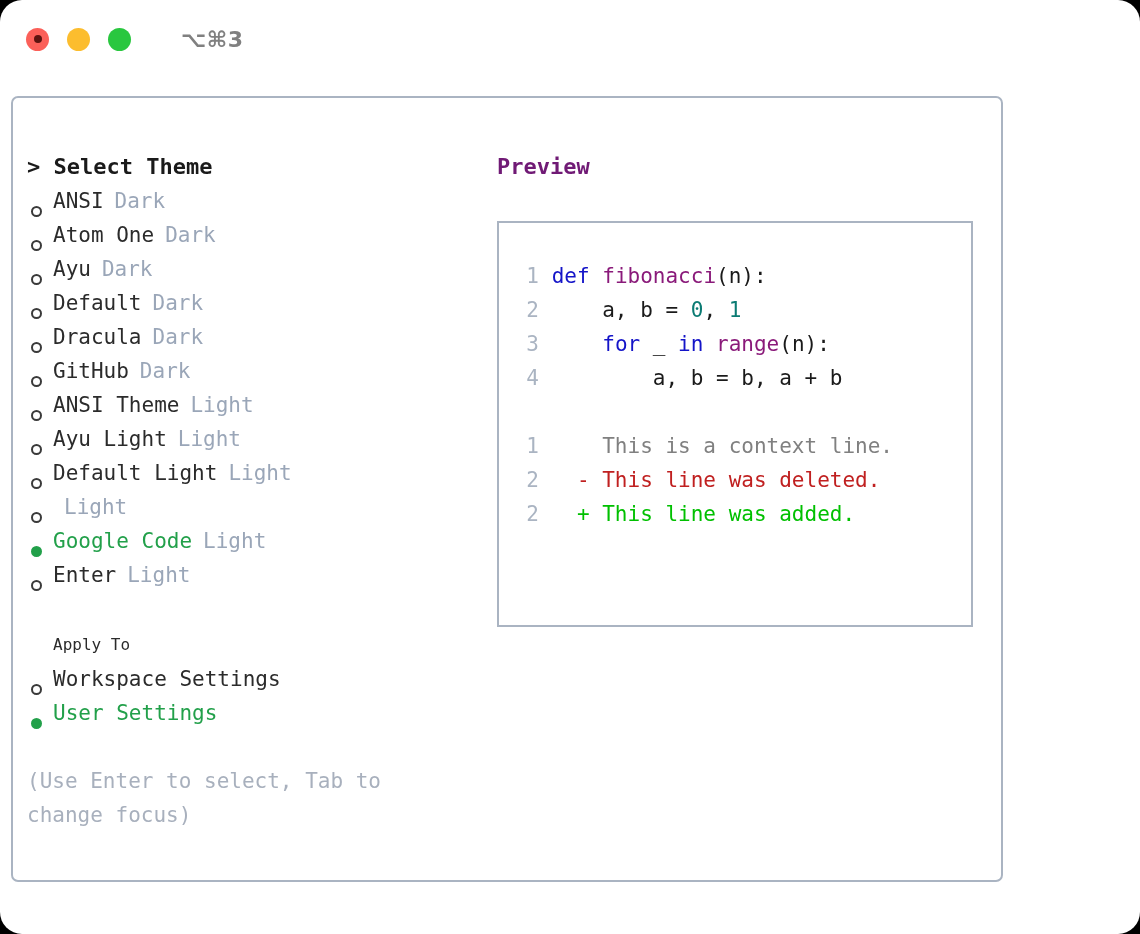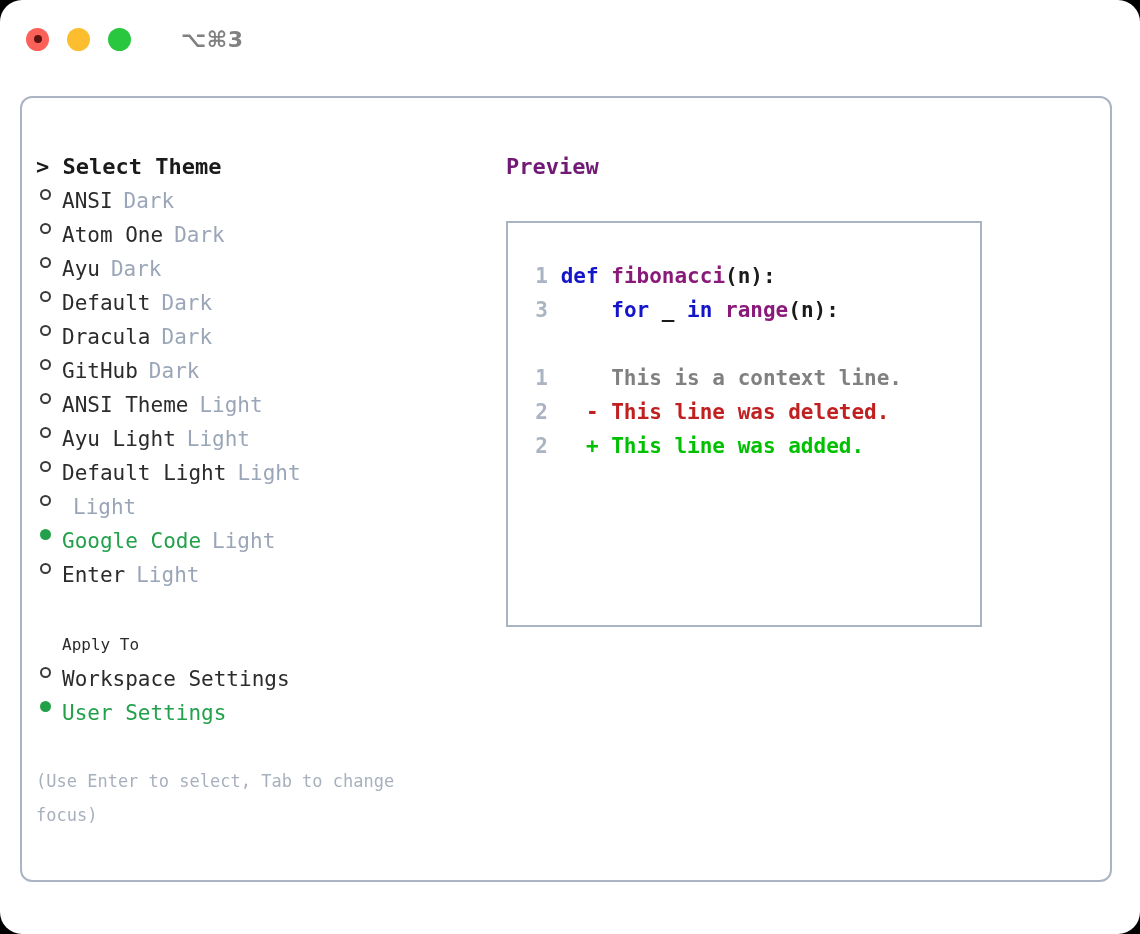--- a/index.html
+++ b/index.html
@@ -60,26 +60,26 @@
     font-size: 22px;
     font-weight: bold;
     color: #808080;
     letter-spacing: 0.5px;
     font-family: "DejaVu Sans", "Liberation Sans", sans-serif;
   }
 
   
   .panel {
     position: absolute;
-    left: 20px;
+    left: 11px;
     top: 96px;
-    width: 1092px;
+    width: 992px;
     height: 786px;
     border: 2px solid #aab4c2;
-    border-radius: 12px;
+    border-radius: 7px;
     box-sizing: border-box;
     background: #fff;
   }
   .panel-inner {
     position: relative;
     width: 100%;
     height: 100%;
     display: flex;
   }
 
@@ -95,21 +95,21 @@
     color: #1a1a1a;
     line-height: 34px;
     white-space: pre;
   }
   .opt-row {
     font-size: 21px;
     line-height: 34px;
     color: #2b2b2b;
     white-space: pre;
     display: flex;
-    align-items: center;
+    align-items: flex-end;
   }
   .bullet {
     display: inline-block;
     width: 26px;
     flex: 0 0 26px;
     position: relative;
   }
   .bullet::before {
     content: "";
     position: absolute;
@@ -138,21 +138,21 @@
   .apply-head {
     font-size: 16px;
     line-height: 34px;
     color: #2b2b2b;
     white-space: pre;
     padding-left: 26px;
   }
 
   .hint {
     margin-top: 34px;
-    font-size: 17px;
+    font-size: 21px;
     line-height: 34px;
     color: #a8b0bd;
     width: 404px;
     white-space: pre-wrap;
   }
 
   
   .right-col {
     flex: 1;
     padding: 52px 0 0 14px;
@@ -170,21 +170,20 @@
     height: 406px;
     border: 2px solid #aab4c2;
     box-sizing: border-box;
     background: #fff;
     padding: 36px 0 0 18px;
   }
   .code-line {
     font-size: 21px;
     line-height: 34px;
     white-space: pre;
-    font-weight: bold;
   }
   .lineno {
     color: #aab4c2;
     display: inline-block;
     width: 22px;
     text-align: right;
   }
   .gap-line { height: 34px; }
 
   .tok-kw   { color: #1414c8; }
@@ -240,21 +239,23 @@
           </div>
 
         <div class="hint">(Use Enter to select, Tab to change focus)</div>
       </div>
 
       <div class="right-col">
         <div class="preview-title">Preview</div>
         <div class="preview-box">
           <div id="code-block">
               <div class="code-line"><span class="lineno">1</span><span> </span><span class="tok-kw">def </span><span class="tok-fn">fibonacci</span><span class="tok-pl">(n):</span></div>
+              <div class="code-line"><span class="lineno">2</span><span> </span><span class="tok-pl">    a, b = </span><span class="tok-num">0</span><span class="tok-pl">, </span><span class="tok-num">1</span></div>
               <div class="code-line"><span class="lineno">3</span><span> </span><span class="tok-pl">    </span><span class="tok-kw">for</span><span class="tok-pl"> _ </span><span class="tok-kw">in </span><span class="tok-fn">range</span><span class="tok-pl">(n):</span></div>
+              <div class="code-line"><span class="lineno">4</span><span> </span><span class="tok-pl">        a, b = b, a + b</span></div>
             </div>
           <div class="gap-line"></div>
           <div id="diff-block">
               <div class="code-line"><span class="lineno">1</span><span class="tok-ctx">     </span><span class="tok-ctx">This is a context line.</span></div>
               <div class="code-line"><span class="lineno">2</span><span class="tok-del">   - </span><span class="tok-del">This line was deleted.</span></div>
               <div class="code-line"><span class="lineno">2</span><span class="tok-add">   + </span><span class="tok-add">This line was added.</span></div>
             </div>
         </div>
       </div>
 

